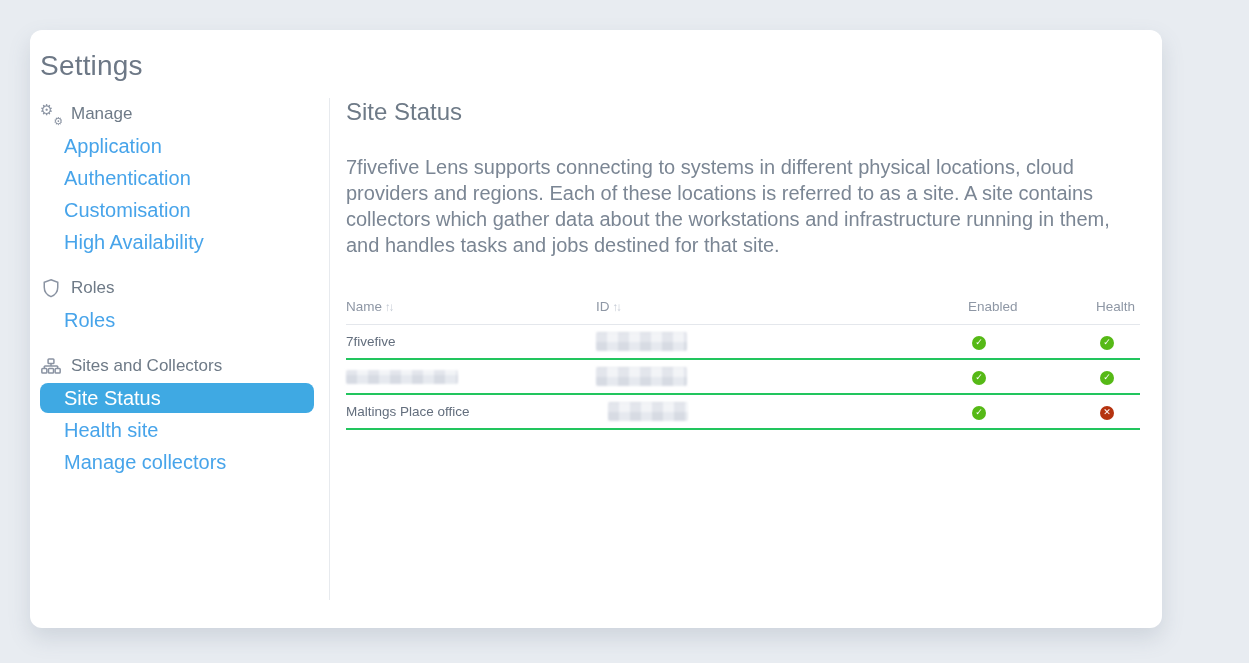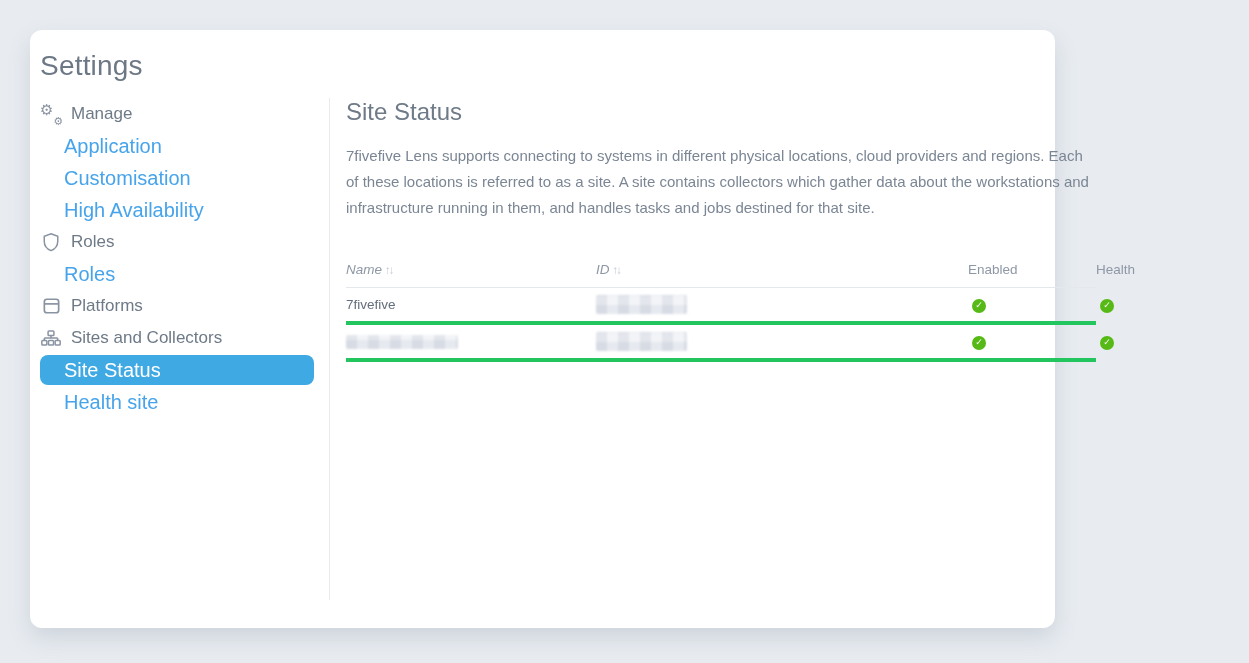--- a/index.html
+++ b/index.html
@@ -4,36 +4,36 @@
 <style>
   * { box-sizing: border-box; margin: 0; padding: 0; }
   html, body {
     width: 1249px; height: 663px;
     background: #e8ecf1;
     font-family: "Liberation Sans", "DejaVu Sans", sans-serif;
     overflow: hidden;
   }
   .card {
     position: absolute; left: 30px; top: 30px;
-    width: 1025px; height: 598px;
+    width: 1132px; height: 598px;
     background: #ffffff;
     border-radius: 12px;
     box-shadow: 0 10px 22px rgba(90,105,125,0.18);
     padding: 12px 8px 0 10px;
   }
   .page-title {
     font-size: 28px; font-weight: 500;
     color: #6d7886; letter-spacing: .2px;
     margin-top: 8px;
   }
   .content-row { display: flex; margin-top: 14px; height: 526px; }
 
   
   .sidebar { width: 287px; flex: none; padding-top: 2px; }
-  .nav-section { }
+  .nav-section { margin-top: 14px; }
   .nav-section:first-child { margin-top: 0; }
   .nav-section-header {
     display: flex; align-items: center; gap: 9px;
     height: 32px; color: #6e7a87; font-size: 17px;
   }
   .icon-box { width: 22px; height: 22px; flex: none; color: #8a93a2;
     display: inline-flex; align-items: center; justify-content: center; position: relative; }
   .icon-box svg { display: block; }
   .gears { position: relative; width: 22px; height: 22px; }
   .gears .g1 { position: absolute; left: 0; top: -2px; font-size: 15px; color: #8a93a2; }
@@ -44,34 +44,34 @@
     cursor: pointer; border-radius: 8px; width: 274px;
   }
   .nav-link.active { background: #3fa9e3; color: #ffffff; height: 30px; margin: 1px 0; }
 
   .v-divider { width: 1px; background: #e7eaee; margin: 2px 0 22px 2px; flex: none; }
 
   
   .main { flex: 1; padding: 0 14px 0 16px; }
   .main-heading { font-size: 24px; font-weight: 500; color: #6e7a87; margin-top: 2px; }
   .main-desc {
-    margin-top: 17px; font-size: 15px; line-height: 26px;
+    margin-top: 28px; font-size: 20px; line-height: 26px;
     color: #7b8694; max-width: 862px;
   }
   table { width: 100%; border-collapse: collapse; margin-top: 37px; table-layout: fixed; }
   col.c-name { width: 250px; } col.c-id { width: 372px; }
   col.c-enabled { width: 128px; } col.c-health { width: auto; }
   th {
     text-align: left; font-weight: 400; color: #8e97a5; font-size: 13.5px;
     padding: 4px 0 10px 0; border-bottom: 1px solid #e4e7ec;
   }
   th .sort { color: #c3c9d3; font-size: 11.5px; margin-left: 3px; letter-spacing: -2px; }
-  th.sortable { cursor: pointer; font-style: italic; }
+  th.sortable { cursor: pointer; }
   td {
-    padding: 7px 0; height: 29px; border-bottom: 4px solid #22c55e;
+    padding: 7px 0; height: 29px; border-bottom: 2px solid #22c55e;
     font-size: 13.5px; color: #636e7d; vertical-align: middle;
   }
   .redacted {
     border-radius: 2px;
     background-image:
       repeating-linear-gradient(90deg, rgba(203,208,219,.45) 0 11px, rgba(238,240,244,.45) 11px 22px),
       repeating-linear-gradient(0deg, rgba(219,223,231,.85) 0 9px, rgba(245,246,249,.85) 9px 18px);
     filter: blur(1.2px);
   }
   .redacted.r-name { width: 112px; height: 14px; }
@@ -96,63 +96,56 @@
           <div class="nav-section-header">
             <span class="icon-box">
               <span class="gears">
                 <span class="g1">⚙</span>
                 <span class="g2">⚙</span>
               </span>
             </span>
             <span>Manage</span>
           </div>
           <div class="nav-link">Application</div>
+          <div class="nav-link">Authentication</div>
           <div class="nav-link">Customisation</div>
           <div class="nav-link">High Availability</div>
         </div>
         <div class="nav-section">
           <div class="nav-section-header">
             <span class="icon-box">
               <svg width="18" height="20" viewBox="0 0 24 26" fill="none" stroke="#8a93a2" stroke-width="2">
                 <path d="M12 2 L21 5.5 V12 C21 18 17 22.5 12 24.5 C7 22.5 3 18 3 12 V5.5 Z"></path>
               </svg>
             </span>
             <span>Roles</span>
           </div>
           <div class="nav-link">Roles</div>
         </div>
         <div class="nav-section">
-          <div class="nav-section-header">
-            <span class="icon-box">
-              <svg width="17" height="16" viewBox="0 0 20 19" fill="none" stroke="#8a93a2" stroke-width="2">
-                <rect x="1.5" y="1.5" width="17" height="16" rx="3"></rect>
-                <line x1="1.5" y1="7" x2="18.5" y2="7"></line>
-              </svg>
-            </span>
-            <span>Platforms</span>
-          </div>
         </div>
         <div class="nav-section">
           <div class="nav-section-header">
             <span class="icon-box">
               <svg width="20" height="16" viewBox="0 0 24 19" fill="none" stroke="#8a93a2" stroke-width="1.8">
                 <rect x="8.5" y="1" width="7" height="5.5" rx="1"></rect>
                 <line x1="12" y1="6.5" x2="12" y2="9.5"></line>
                 <line x1="4" y1="9.5" x2="20" y2="9.5"></line>
                 <line x1="4" y1="9.5" x2="4" y2="12"></line>
                 <line x1="20" y1="9.5" x2="20" y2="12"></line>
                 <rect x="1" y="12.5" width="6" height="5.5" rx="1"></rect>
                 <rect x="9" y="12.5" width="6" height="5.5" rx="1"></rect>
                 <rect x="17" y="12.5" width="6" height="5.5" rx="1"></rect>
               </svg>
             </span>
             <span>Sites and Collectors</span>
           </div>
           <div class="nav-link active">Site Status</div>
           <div class="nav-link">Health site</div>
+          <div class="nav-link">Manage collectors</div>
         </div>
       </nav>
     <div class="v-divider"></div>
 
     <section class="main">
       <h2 class="main-heading">Site Status</h2>
       <p class="main-desc">7fivefive Lens supports connecting to systems in different physical locations, cloud providers and regions. Each of these locations is referred to as a site. A site contains collectors which gather data about the workstations and infrastructure running in them, and handles tasks and jobs destined for that site.</p>
 
       <table>
         <colgroup>
@@ -181,17 +174,25 @@
             <tr>
               <td>
                 <div class="redacted r-name"></div>
               </td>
               <td>
                 <div class="redacted r-id"></div>
               </td>
               <td><span class="status-dot" style="background: rgb(86, 185, 22);">✓</span></td>
               <td><span class="status-dot" style="background: rgb(86, 185, 22);">✓</span></td>
             </tr>
+            <tr>
+              <td><span>Maltings Place office</span></td>
+              <td>
+                <div class="redacted r-id"></div>
+              </td>
+              <td><span class="status-dot" style="background: rgb(86, 185, 22);">✓</span></td>
+              <td><span class="status-dot" style="background: rgb(181, 51, 15);">✕</span></td>
+            </tr>
           </tbody>
       </table>
     </section>
   </div>
 </div>
 
 </body></html>

